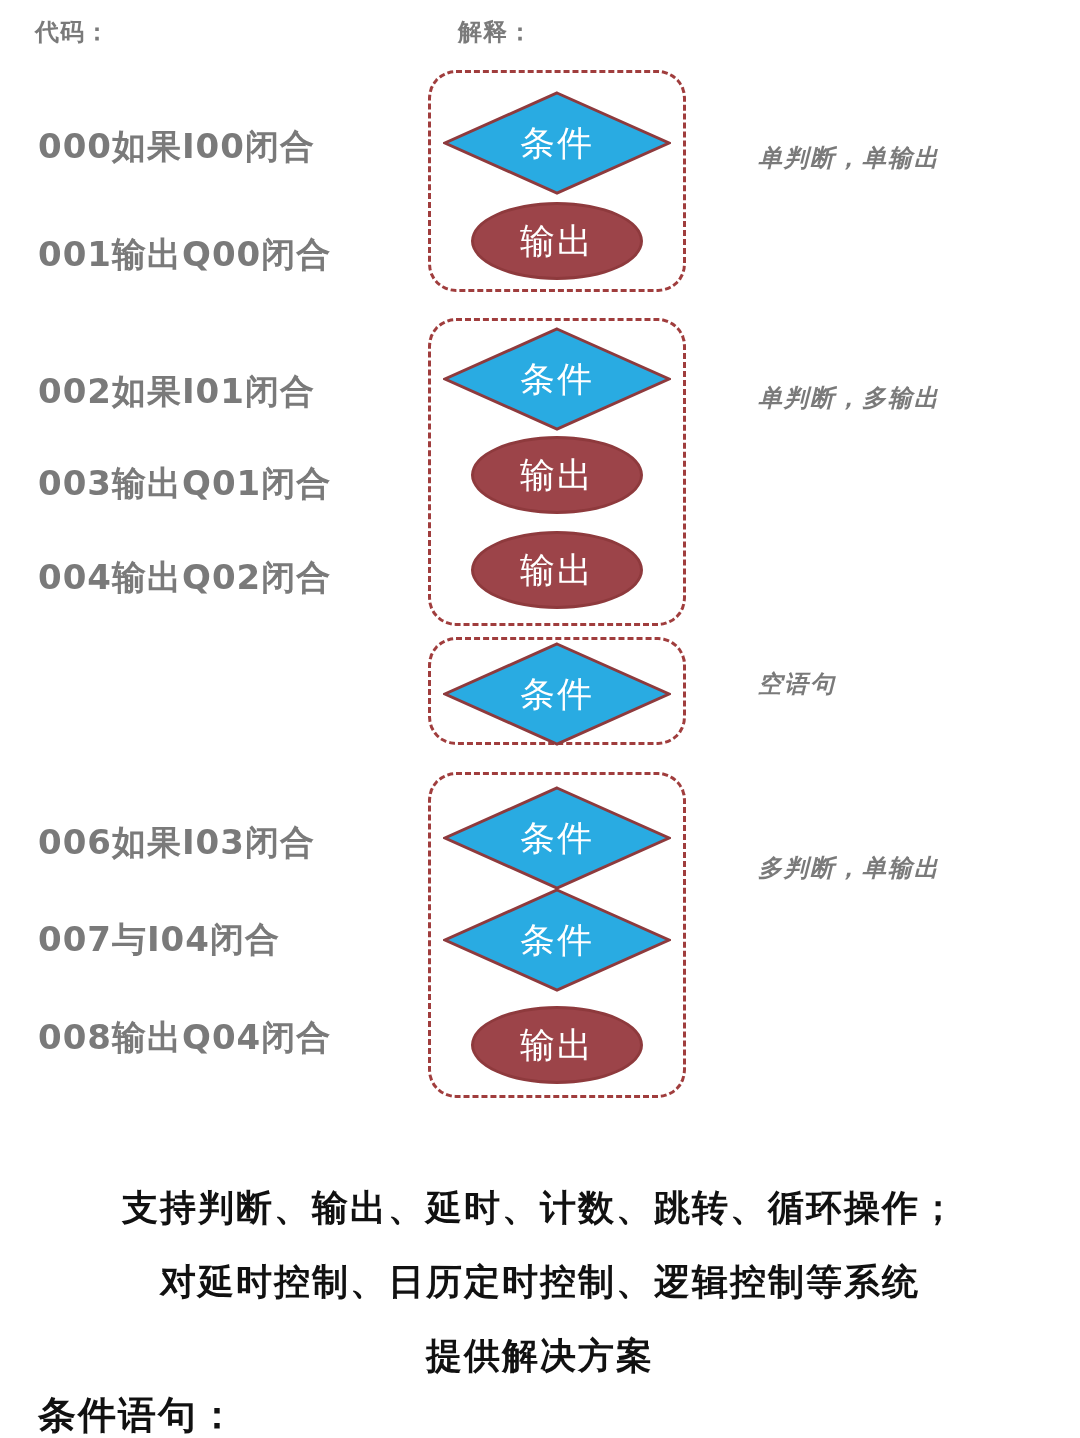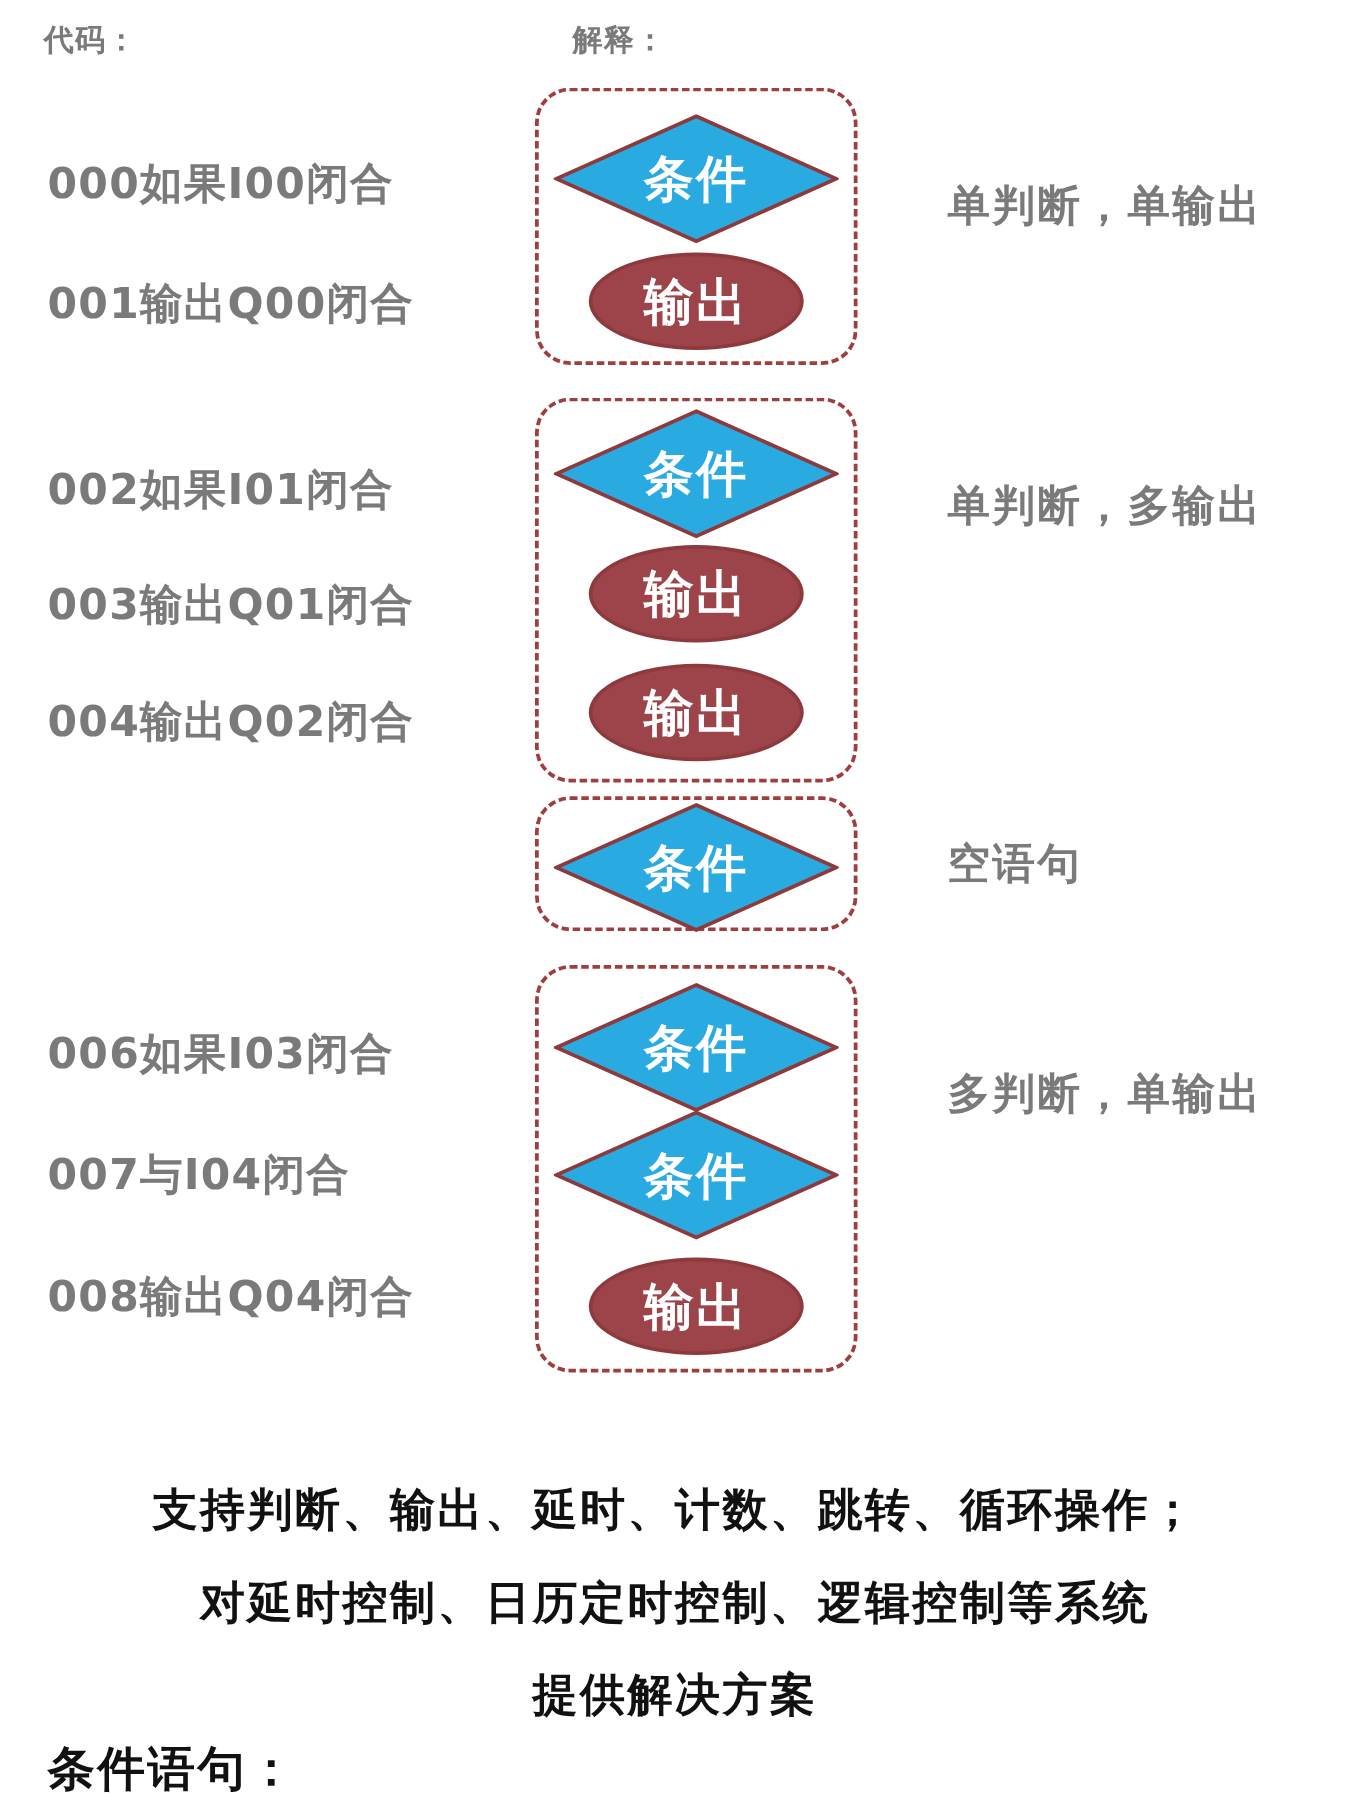--- a/index.html
+++ b/index.html
@@ -30,25 +30,26 @@
     color: var(--muted-text, #7a7a7a);
     font-weight: 600;
     letter-spacing: 1px;
     white-space: nowrap;
     margin-top: 12px;
   }
 
   .annotation {
     position: absolute;
     left: 758px;
-    font-size: 34px;
+    font-size: 24px;
     color: var(--muted-text, #7a7a7a);
     font-weight: 600;
     letter-spacing: 2px;
     white-space: nowrap;
+    font-style: italic;
   }
 
   .group {
     position: absolute;
     left: 428px;
     width: 258px;
     border: 3px dashed var(--group-border, #a03d3d);
     border-radius: 28px;
     box-sizing: border-box;
   }
@@ -72,22 +73,22 @@
     background: var(--ellipse-fill, #9c4449);
     border: 3px solid var(--shape-stroke, #8e3a3d);
     box-sizing: border-box;
   }
   .shape-label {
     position: absolute;
     left: 0; top: 0; right: 0; bottom: 0;
     display: flex;
     align-items: center;
     justify-content: center;
-    font-size: 40px;
-    font-weight: 700;
+    font-size: 35px;
+    font-weight: 400;
     color: var(--shape-text, #ffffff);
     letter-spacing: 2px;
   }
 
   .footer-line {
     position: absolute;
     left: 0;
     width: 100%;
     text-align: center;
     font-size: 36px;
@@ -108,21 +109,21 @@
 </style>
 </head>
 <body>
 
 <div class="page">
 
   <div class="hdr code-hdr">代码：</div>
   <div class="hdr explain-hdr">解释：</div>
 
   <div class="code-line" style="top:112px">000如果I00闭合</div>
-  <div class="code-line" style="top:208px">001输出Q00闭合</div>
+  <div class="code-line" style="top:220px">001输出Q00闭合</div>
   <div class="code-line" style="top:357px">002如果I01闭合</div>
   <div class="code-line" style="top:449px">003输出Q01闭合</div>
   <div class="code-line" style="top:543px">004输出Q02闭合</div>
   <div class="code-line" style="top:808px">006如果I03闭合</div>
   <div class="code-line" style="top:905px">007与I04闭合</div>
   <div class="code-line" style="top:1003px">008输出Q04闭合</div>
 
   <div class="group" style="top:70px;height:222px">
     <div class="shape diamond" style="top:18px">
       <svg viewBox="0 0 228 104" aria-hidden="true">

